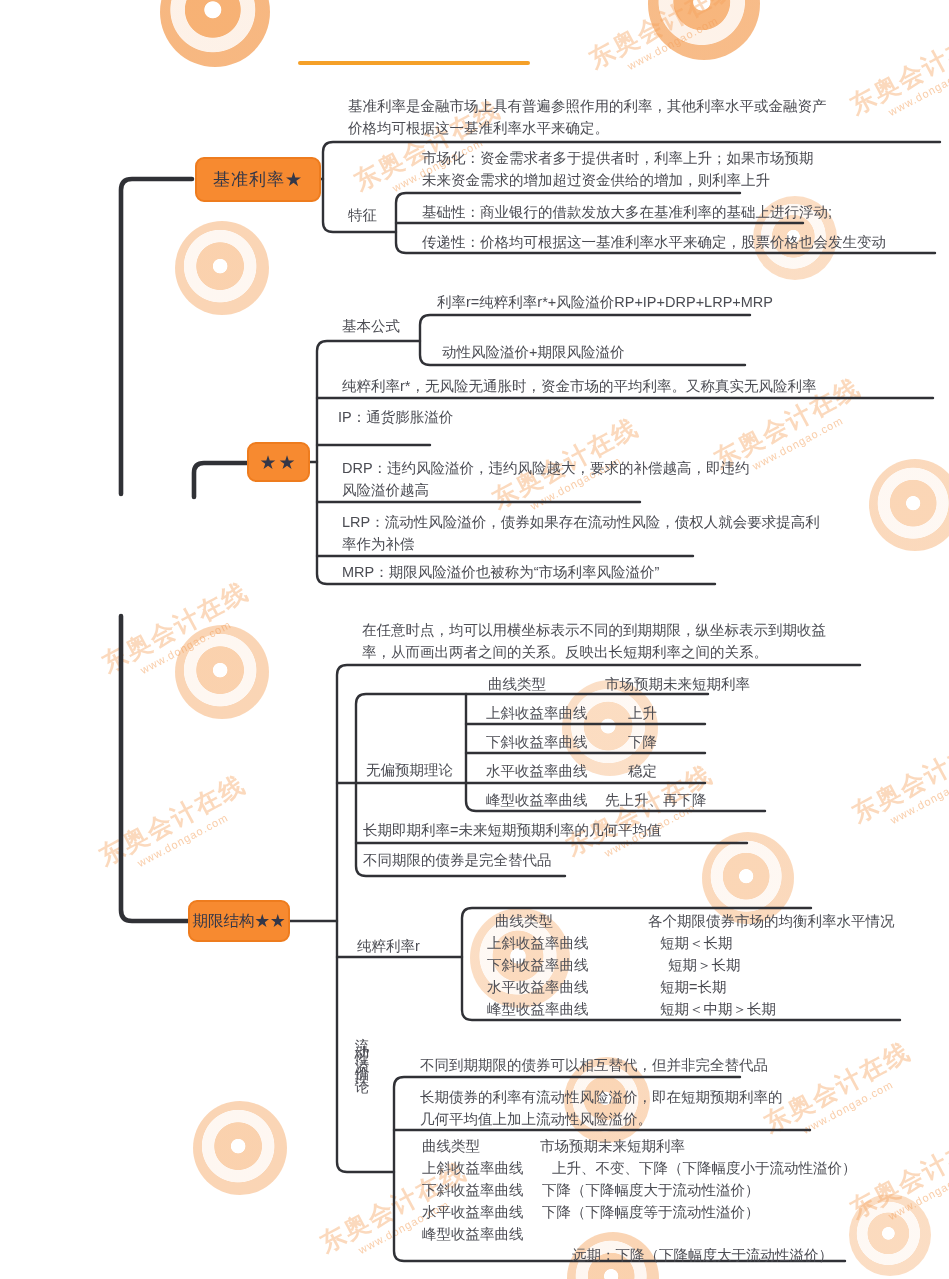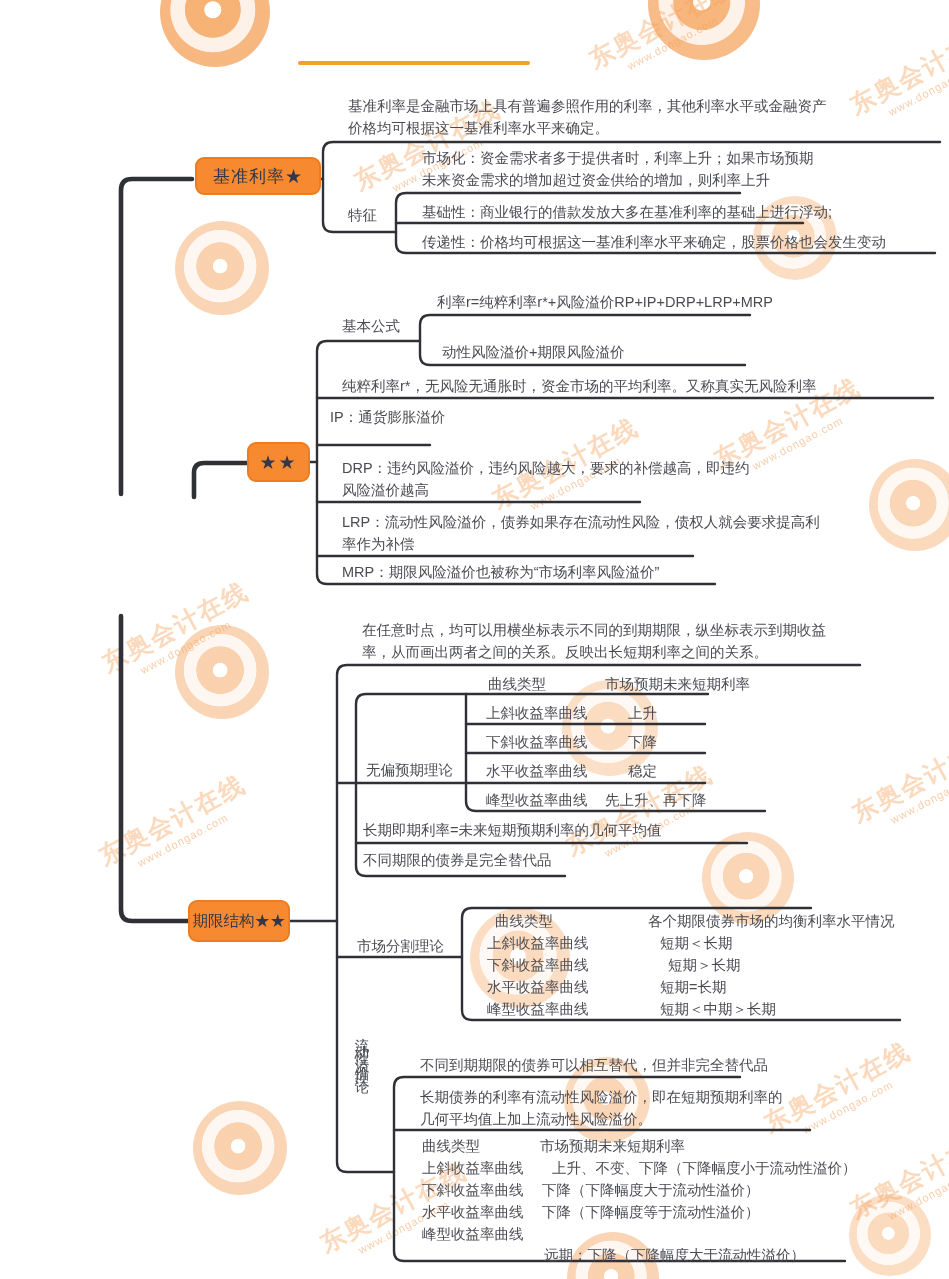--- a/index.html
+++ b/index.html
@@ -124,35 +124,35 @@
       <path d="M 337 957 H 462"></path>
       <path d="M 811 908 H 472 Q 462 908 462 918 V 1010 Q 462 1020 472 1020 H 900"></path>
       <path d="M 740 1077 H 404 Q 394 1077 394 1087 V 1251 Q 394 1261 404 1261 H 845"></path>
       <path d="M 394 1130 H 810"></path>
     </g>
   </svg>
 
   <div id="title-underline" style="background:#f5a028"></div>
 
 
-  <div class="node" style="left:195px;top:157px;width:126px;height:38px">基准利率★</div>
+  <div class="node" style="left:195px;top:157px;width:126px;height:45px">基准利率★</div>
   <div class="t" style="left:348px;top:118px">价格均可根据这一基准利率水平来确定。</div>
   <div class="t" style="left:348px;top:96px">基准利率是金融市场上具有普遍参照作用的利率，其他利率水平或金融资产</div>
   <div class="t" style="left:348px;top:205px">特征</div>
   <div class="t" style="left:422px;top:148px">市场化：资金需求者多于提供者时，利率上升；如果市场预期</div>
   <div class="t" style="left:422px;top:170px">未来资金需求的增加超过资金供给的增加，则利率上升</div>
   <div class="t" style="left:422px;top:202px">基础性：商业银行的借款发放大多在基准利率的基础上进行浮动;</div>
   <div class="t" style="left:422px;top:232px">传递性：价格均可根据这一基准利率水平来确定，股票价格也会发生变动</div>
 
   <div class="node" style="left:247px;top:442px;width:63px;height:40px;font-size:19px;letter-spacing:2px">★★</div>
   <div class="t" style="left:342px;top:316px">基本公式</div>
   <div class="t" style="left:437px;top:292px">利率r=纯粹利率r*+风险溢价RP+IP+DRP+LRP+MRP</div>
   <div class="t" style="left:442px;top:342px">动性风险溢价+期限风险溢价</div>
   <div class="t" style="left:342px;top:376px">纯粹利率r*，无风险无通胀时，资金市场的平均利率。又称真实无风险利率</div>
-  <div class="t" style="left:330px;top:407px">IP：通货膨胀溢价</div>
+  <div class="t" style="left:338px;top:407px">IP：通货膨胀溢价</div>
   <div class="t" style="left:342px;top:458px">DRP：违约风险溢价，违约风险越大，要求的补偿越高，即违约</div>
   <div class="t" style="left:342px;top:480px">风险溢价越高</div>
   <div class="t" style="left:342px;top:512px">LRP：流动性风险溢价，债券如果存在流动性风险，债权人就会要求提高利</div>
   <div class="t" style="left:342px;top:534px">率作为补偿</div>
   <div class="t" style="left:342px;top:562px">MRP：期限风险溢价也被称为“市场利率风险溢价”</div>
 
   <div class="node" style="left:188px;top:900px;width:102px;height:42px;font-size:15.5px;letter-spacing:0">期限结构★★</div>
   <div class="t" style="left:362px;top:620px">在任意时点，均可以用横坐标表示不同的到期期限，纵坐标表示到期收益</div>
   <div class="t" style="left:362px;top:642px">率，从而画出两者之间的关系。反映出长短期利率之间的关系。</div>
 
@@ -163,21 +163,21 @@
   <div class="t" style="left:628px;top:703px">上升</div>
   <div class="t" style="left:486px;top:732px">下斜收益率曲线</div>
   <div class="t" style="left:628px;top:732px">下降</div>
   <div class="t" style="left:486px;top:761px">水平收益率曲线</div>
   <div class="t" style="left:628px;top:761px">稳定</div>
   <div class="t" style="left:486px;top:790px">峰型收益率曲线</div>
   <div class="t" style="left:605px;top:790px">先上升、再下降</div>
   <div class="t" style="left:363px;top:820px">长期即期利率=未来短期预期利率的几何平均值</div>
   <div class="t" style="left:363px;top:850px">不同期限的债券是完全替代品</div>
 
-  <div class="t" style="left:357px;top:936px">市场分割理论</div>
+  <div class="t" style="left:357px;top:936px">纯粹利率r</div>
   <div class="t" style="left:495px;top:911px">曲线类型</div>
   <div class="t" style="left:648px;top:911px">各个期限债券市场的均衡利率水平情况</div>
   <div class="t" style="left:487px;top:933px">上斜收益率曲线</div>
   <div class="t" style="left:660px;top:933px">短期＜长期</div>
   <div class="t" style="left:487px;top:955px">下斜收益率曲线</div>
   <div class="t" style="left:668px;top:955px">短期＞长期</div>
   <div class="t" style="left:487px;top:977px">水平收益率曲线</div>
   <div class="t" style="left:660px;top:977px">短期=长期</div>
   <div class="t" style="left:487px;top:999px">峰型收益率曲线</div>
   <div class="t" style="left:660px;top:999px">短期＜中期＞长期</div>
@@ -188,15 +188,15 @@
   <div class="t" style="left:420px;top:1109px">几何平均值上加上流动性风险溢价。</div>
   <div class="t" style="left:422px;top:1136px">曲线类型</div>
   <div class="t" style="left:540px;top:1136px">市场预期未来短期利率</div>
   <div class="t" style="left:422px;top:1158px">上斜收益率曲线</div>
   <div class="t" style="left:552px;top:1158px">上升、不变、下降（下降幅度小于流动性溢价）</div>
   <div class="t" style="left:422px;top:1180px">下斜收益率曲线</div>
   <div class="t" style="left:542px;top:1180px">下降（下降幅度大于流动性溢价）</div>
   <div class="t" style="left:422px;top:1202px">水平收益率曲线</div>
   <div class="t" style="left:542px;top:1202px">下降（下降幅度等于流动性溢价）</div>
   <div class="t" style="left:422px;top:1224px">峰型收益率曲线</div>
-  <div class="t" style="left:544px;top:1245px">远期：下降（下降幅度大于流动性溢价）</div>
+  <div class="t" style="left:572px;top:1245px">远期：下降（下降幅度大于流动性溢价）</div>
 
 </div>
 
 </body></html>

